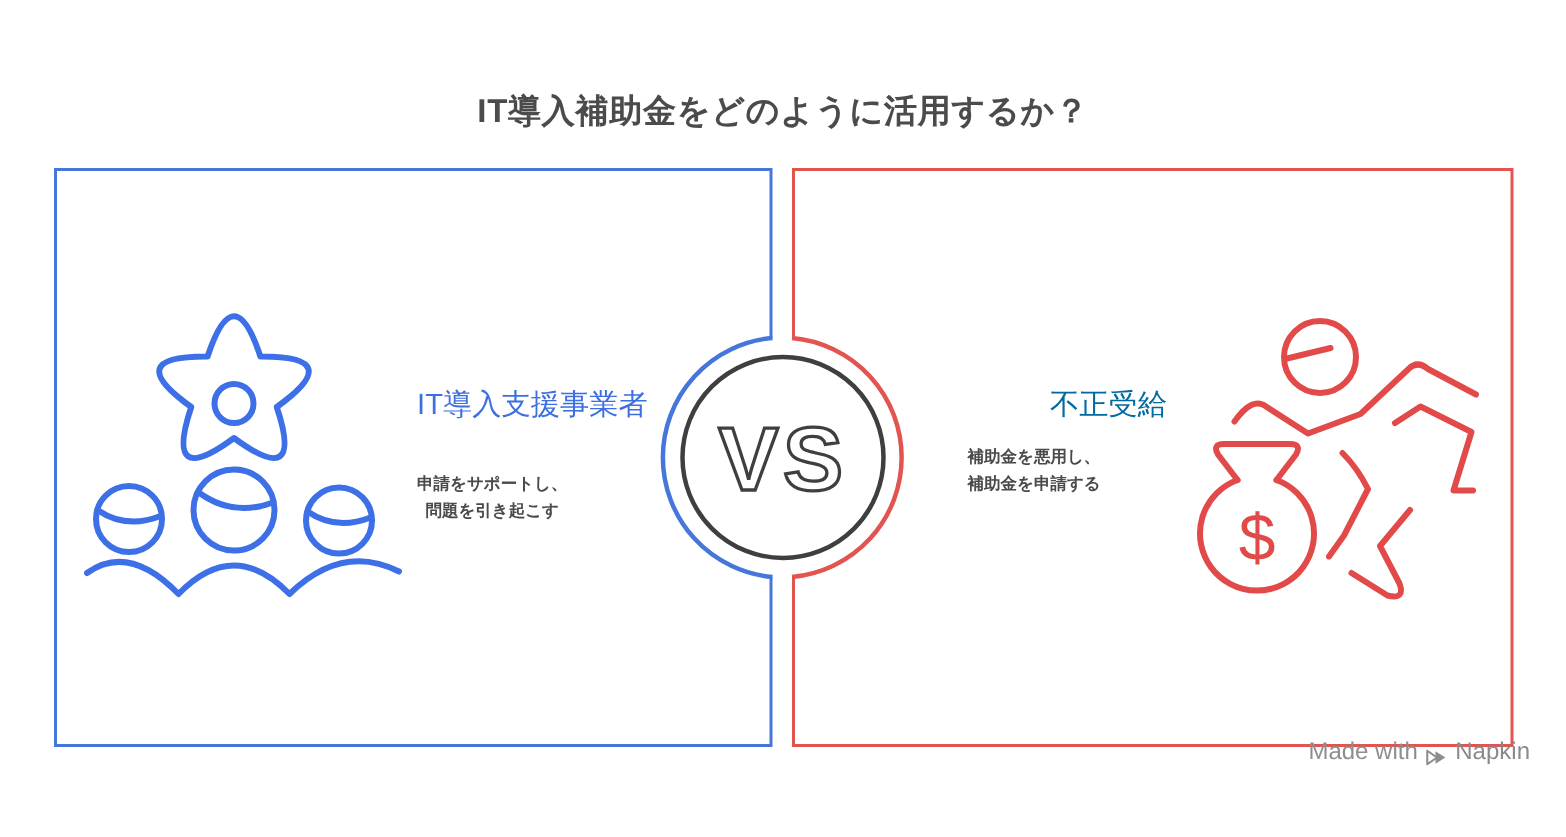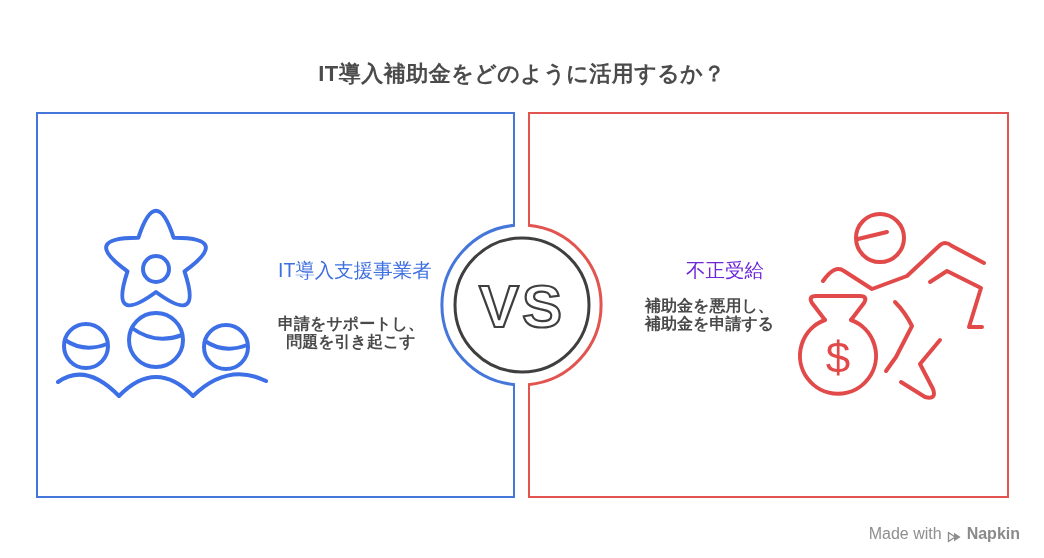--- a/index.html
+++ b/index.html
@@ -37,46 +37,46 @@
   .icon-right { position: absolute; left: 795px; top: 200px; }
 
   .heading {
     position: absolute;
     font-size: 19.5px;
     font-weight: normal;
     line-height: 1.2;
     white-space: nowrap;
   }
   .heading-left  { left: 278px; top: 259px; color: #3d6fe0; }
-  .heading-right { left: 686px; top: 259px; color: #6d28d9; }
+  .heading-right { left: 700px; top: 259px; color: #0369a1; }
 
   .body-text {
     position: absolute;
-    font-size: 16px;
+    font-size: 11px;
     font-weight: bold;
     color: #4a4a4a;
     line-height: 17.5px;
     white-space: nowrap;
   }
   .body-left  { left: 278px; top: 315px; text-align: center; }
   .body-right { left: 645px; top: 297px; }
 
   .vs-wrap { position: absolute; left: 432px; top: 215px; width: 180px; height: 180px; }
 
   .footer {
     position: absolute;
     right: 24px;
     top: 493px;
     display: flex;
     align-items: flex-end;
     gap: 5px;
     font-size: 16px;
     color: #8e8e8e;
   }
-  .footer .brand { font-weight: bold; color: #8a8a8a; margin-top: 32px; }
+  .footer .brand { font-weight: normal; color: #8a8a8a; }
   .napkin-logo { display: inline-block; }
 </style>
 </head>
 <body>
 
 <div class="canvas">
 
   <div class="title">IT導入補助金をどのように活用するか？</div>
 
   <div class="panel panel-left"></div>

